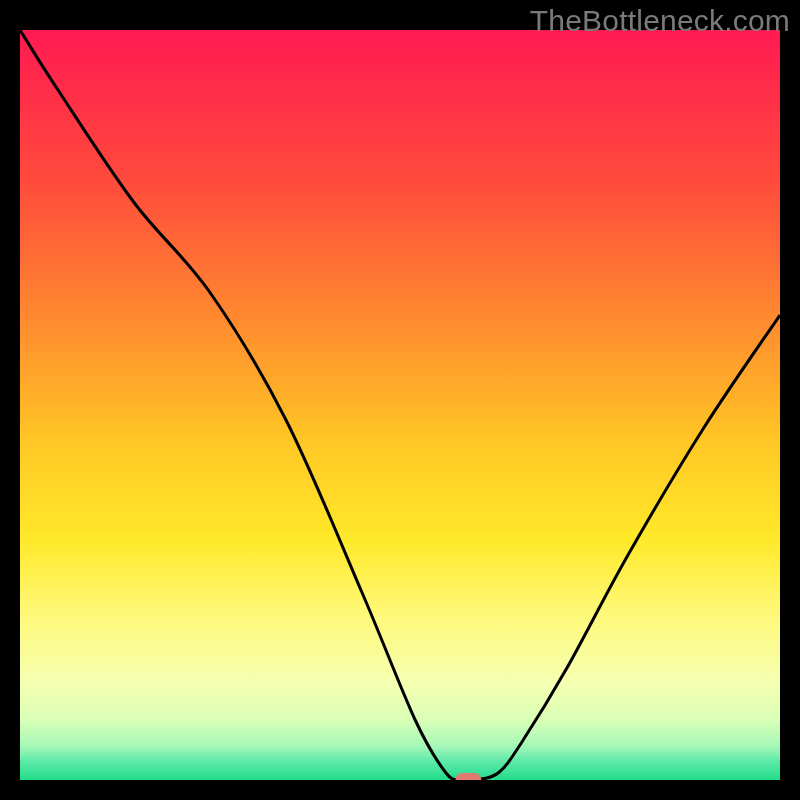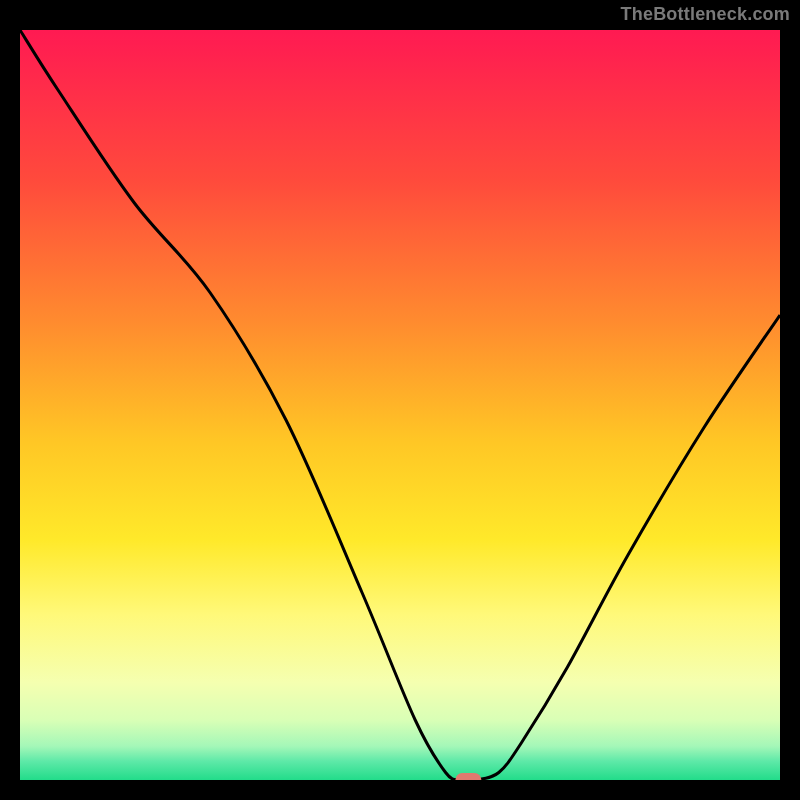--- a/index.html
+++ b/index.html
@@ -15,22 +15,22 @@
     position: relative;
     width: 800px;
     height: 800px;
     background: #000;
   }
   .watermark {
     position: absolute;
     top: 4px;
     right: 10px;
     color: #7a7a7a;
-    font-size: 18px;
-    font-weight: 700;
+    font-size: 30px;
+    font-weight: 400;
     letter-spacing: 0.2px;
     z-index: 10;
   }
   .plot-outer {
     position: absolute;
     left: 20px;
     top: 30px;
     width: 760px;
     height: 750px;
   }

